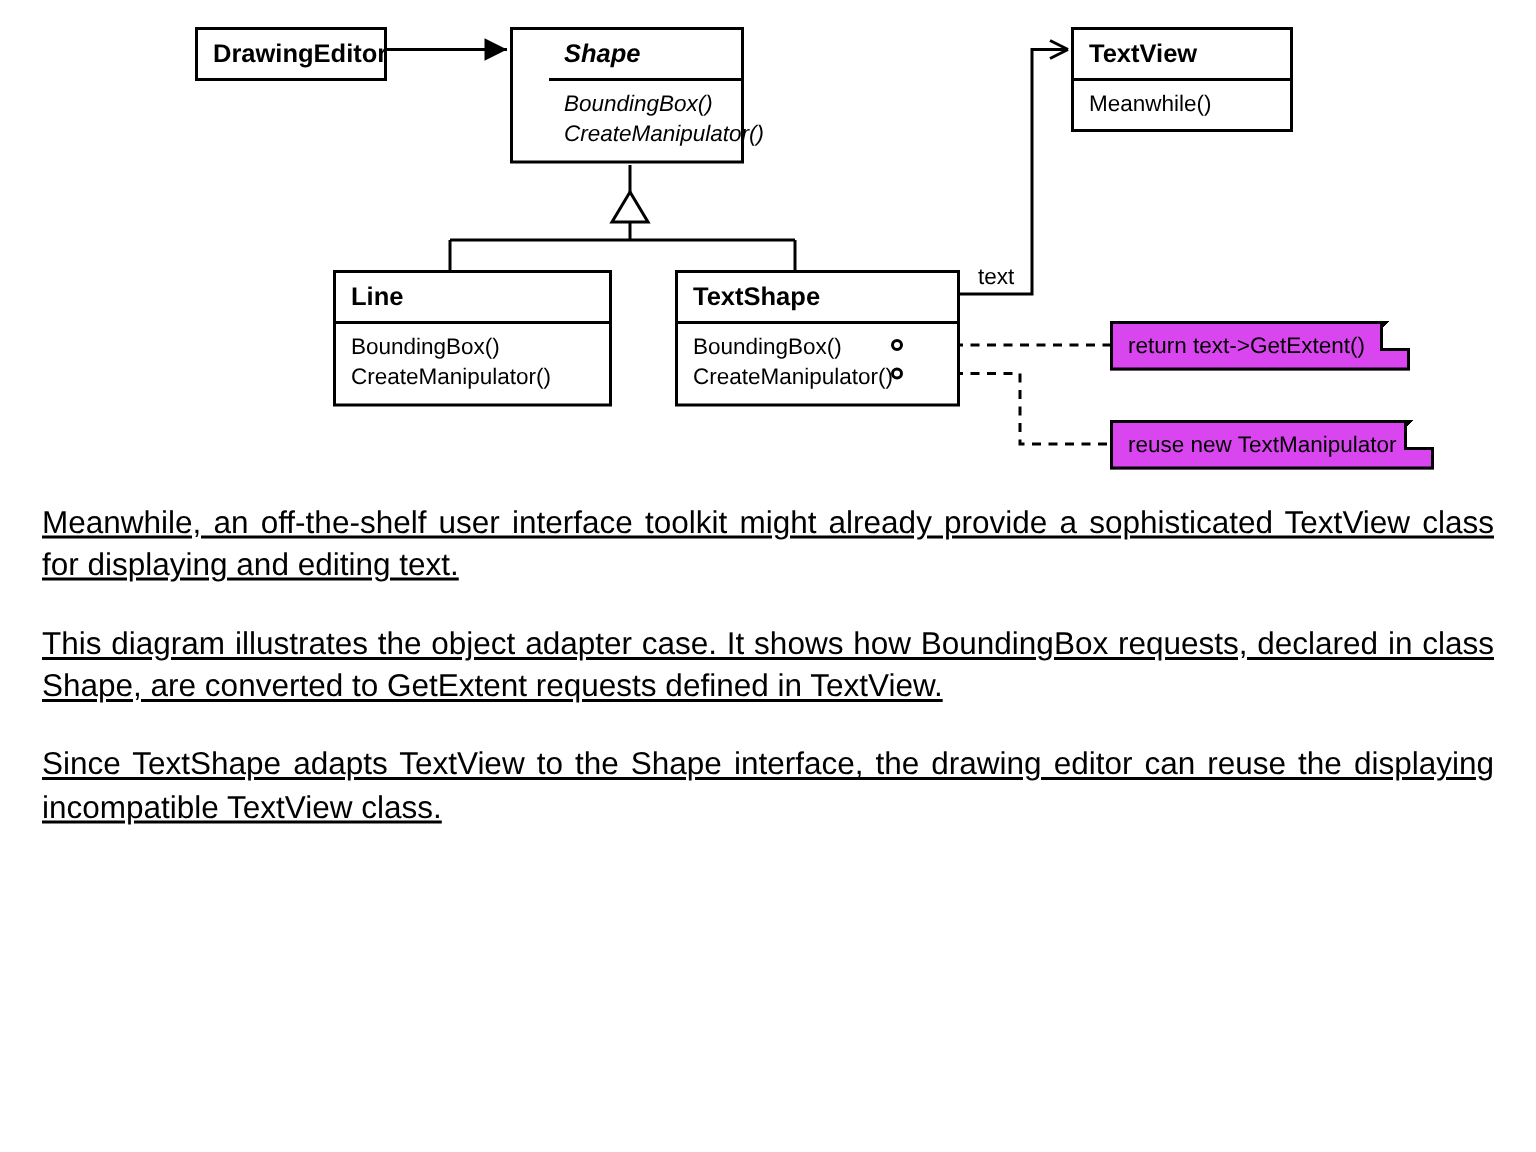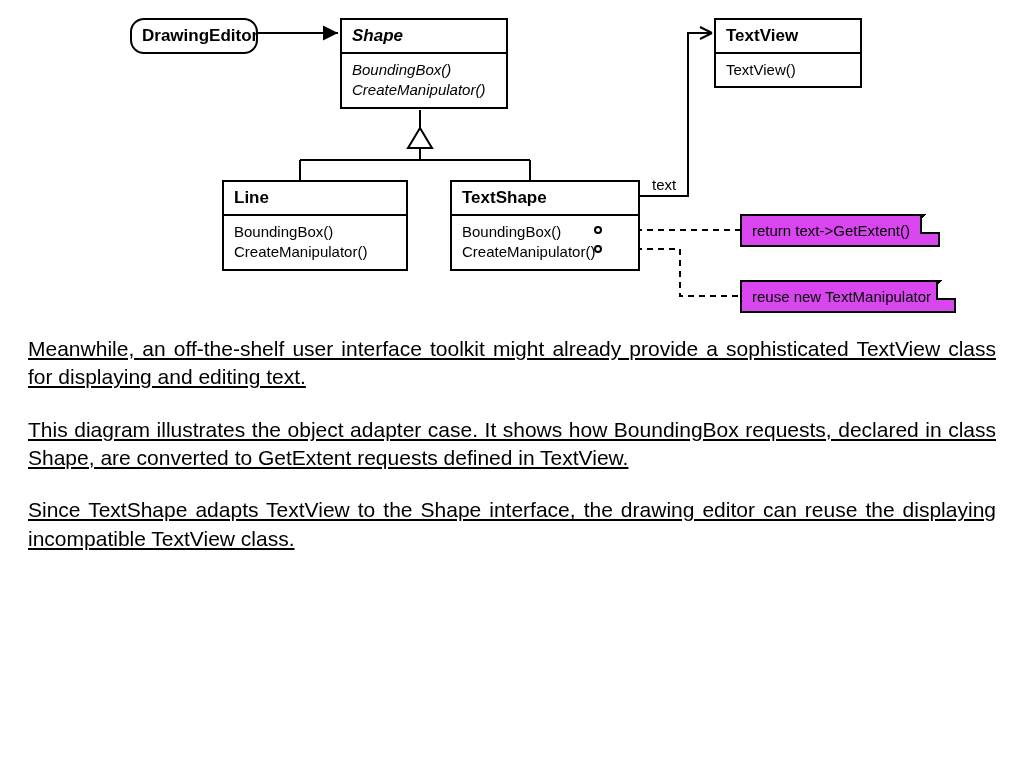--- a/index.html
+++ b/index.html
@@ -108,36 +108,36 @@
     <line x1="530" y1="160" x2="530" y2="180" stroke="#000" stroke-width="2"></line>
 
     <path d="M640,196 L688,196 L688,33 L712,33" fill="none" stroke="#000" stroke-width="2"></path>
     <path d="M712,33 L700,27 M712,33 L700,39" fill="none" stroke="#000" stroke-width="2"></path>
 
     <path d="M603,230 L740,230" fill="none" stroke="#000" stroke-width="2" stroke-dasharray="6,5"></path>
 
     <path d="M603,249 L680,249 L680,296 L740,296" fill="none" stroke="#000" stroke-width="2" stroke-dasharray="6,5"></path>
   </svg>
 
-  <div class="box" style="left:130px; top:18px; width:128px;border-radius:14px;">
+  <div class="box" style="left:130px; top:18px; width:128px;">
     <div class="header">DrawingEditor</div>
   </div>
 
-  <div class="box" style="left:340px; top:18px; width:168px;">
+  <div class="box" style="left:340px; top:18px; width:156px;padding-left:24px;">
     <div class="header italic">Shape</div>
     <div class="methods italic">
       <div>BoundingBox()</div>
       <div>CreateManipulator()</div>
     </div>
   </div>
 
   <div class="box" style="left:714px; top:18px; width:148px;">
     <div class="header">TextView</div>
     <div class="methods">
-      <div>TextView()</div>
+      <div>Meanwhile()</div>
     </div>
   </div>
 
   <div class="box" style="left:222px; top:180px; width:186px;">
     <div class="header">Line</div>
     <div class="methods">
       <div>BoundingBox()</div>
       <div>CreateManipulator()</div>
     </div>
   </div>

